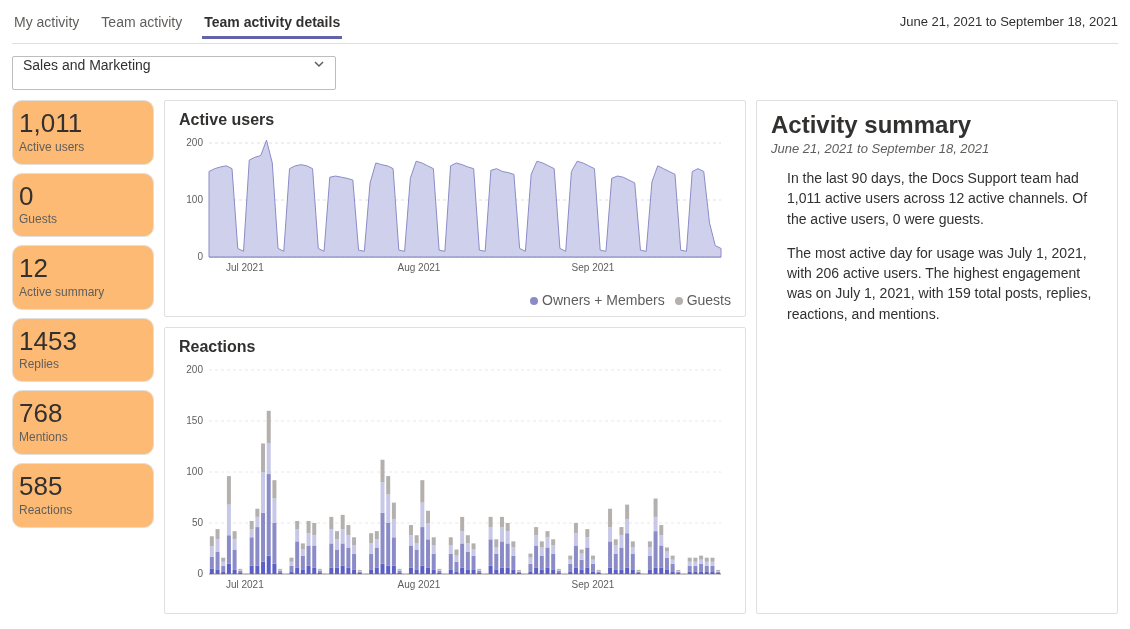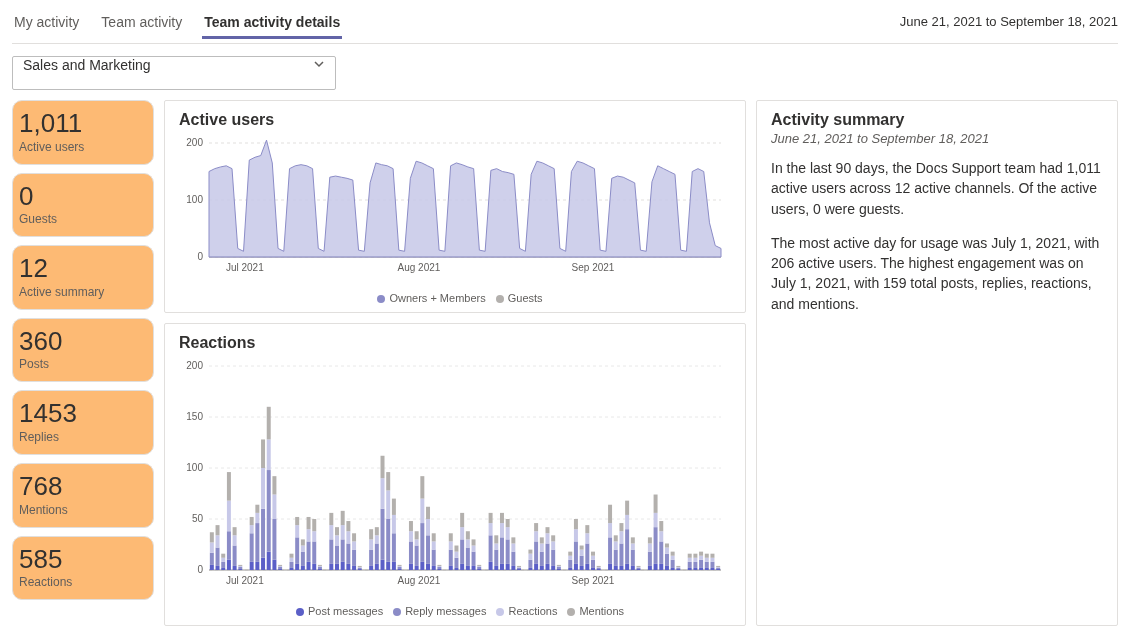--- a/index.html
+++ b/index.html
@@ -15,26 +15,26 @@
   .team-select .chev { color:#605e5c; }
   .layout { display:flex; gap:10px; margin-top:10px; }
   .leftcol { width:142px; display:flex; flex-direction:column; gap:8px; }
   .statcard { border:1px solid #e1dfdd; border-radius:10px; background:#fdba74; padding:8px 6px 10px; text-align:left; }
   .statcard .num { font-size:26px; font-weight:400; color:#323130; line-height:1.1; }
   .statcard .lbl { font-size:12px; color:#605e5c; margin-top:2px; }
   .centercol { width:582px; display:flex; flex-direction:column; gap:10px; }
   .card { border:1px solid #e1dfdd; border-radius:2px; background:#fff; padding:10px 14px 8px; }
   .card h3 { margin:0 0 6px 0; font-size:16px; font-weight:600; }
   .chart-wrap { position:relative; }
-  .chart-legend { text-align:center; font-size:11px; color:#605e5c; margin-top:4px; }
+  .chart-legend { text-align:right; font-size:14px; color:#605e5c; margin-top:4px; }
   .lg-dot { display:inline-block; width:8px; height:8px; border-radius:50%; margin:0 4px 0 10px; vertical-align:middle; }
   .rightcol { flex:1; }
-  .summary h2 { margin:0 0 2px 0; font-size:16px; font-weight:700; }
+  .summary h2 { margin:0 0 2px 0; font-size:24px; font-weight:700; }
   .summary .drange { font-style:italic; color:#605e5c; margin-bottom:12px; font-size:13px; }
-  .summary p { line-height:1.45; font-size:14px; margin:0 0 14px 0; }
+  .summary p { line-height:1.45; font-size:14px; margin:0 0 14px 16px; }
   svg text { font-family:"Segoe UI",Arial,sans-serif; }
 </style>
 </head>
 <body>
 
 <div class="page">
   <div class="topbar">
     <div class="tabs">
       <div class="tab">My activity</div>
       <div class="tab">Team activity</div>
@@ -61,24 +61,20 @@
         <div class="num">1,011</div>
         <div class="lbl">Active users</div>
       </div>
       <div class="statcard">
         <div class="num">0</div>
         <div class="lbl">Guests</div>
       </div>
       <div class="statcard">
         <div class="num">12</div>
         <div class="lbl">Active summary</div>
-      </div>
-      <div class="statcard">
-        <div class="num">360</div>
-        <div class="lbl">Posts</div>
       </div>
       <div class="statcard">
         <div class="num">1453</div>
         <div class="lbl">Replies</div>
       </div>
       <div class="statcard">
         <div class="num">768</div>
         <div class="lbl">Mentions</div>
       </div>
       <div class="statcard">
@@ -433,21 +429,20 @@
               <rect x="531.4755555555556" y="195.68" width="3.982222222222222" height="4.08" fill="#b3b0ad"></rect>
               <rect x="537.1644444444445" y="210.98" width="3.982222222222222" height="1.02" fill="#5b5fc7"></rect>
               <rect x="537.1644444444445" y="209.96" width="3.982222222222222" height="1.02" fill="#8b8cc7"></rect>
               <rect x="537.1644444444445" y="208.94" width="3.982222222222222" height="1.02" fill="#c7c8e8"></rect>
               <rect x="537.1644444444445" y="207.92" width="3.982222222222222" height="1.02" fill="#b3b0ad"></rect>
               <text x="65.84" y="226" text-anchor="middle" font-size="10" fill="#605e5c">Jul 2021</text>
               <text x="239.92" y="226" text-anchor="middle" font-size="10" fill="#605e5c">Aug 2021</text>
               <text x="414" y="226" text-anchor="middle" font-size="10" fill="#605e5c">Sep 2021</text>
             </svg>
         </div>
-        <div class="chart-legend" id="legend-eng"><span class="lg-dot" style="background: rgb(91, 95, 199);"></span>Post messages<span class="lg-dot" style="background: rgb(139, 140, 199);"></span>Reply messages<span class="lg-dot" style="background: rgb(199, 200, 232);"></span>Reactions<span class="lg-dot" style="background: rgb(179, 176, 173);"></span>Mentions</div>
       </div>
     </div>
 
     <div class="rightcol">
       <div class="card summary" style="height:100%;">
         <h2>Activity summary</h2>
         <div class="drange">June 21, 2021 to September 18, 2021</div>
         <p>In the last 90 days, the Docs Support team had 1,011 active users across 12 active channels. Of the active users, 0 were guests.</p>
         <p>The most active day for usage was July 1, 2021, with 206 active users. The highest engagement was on July 1, 2021, with 159 total posts, replies, reactions, and mentions.</p>
       </div>

